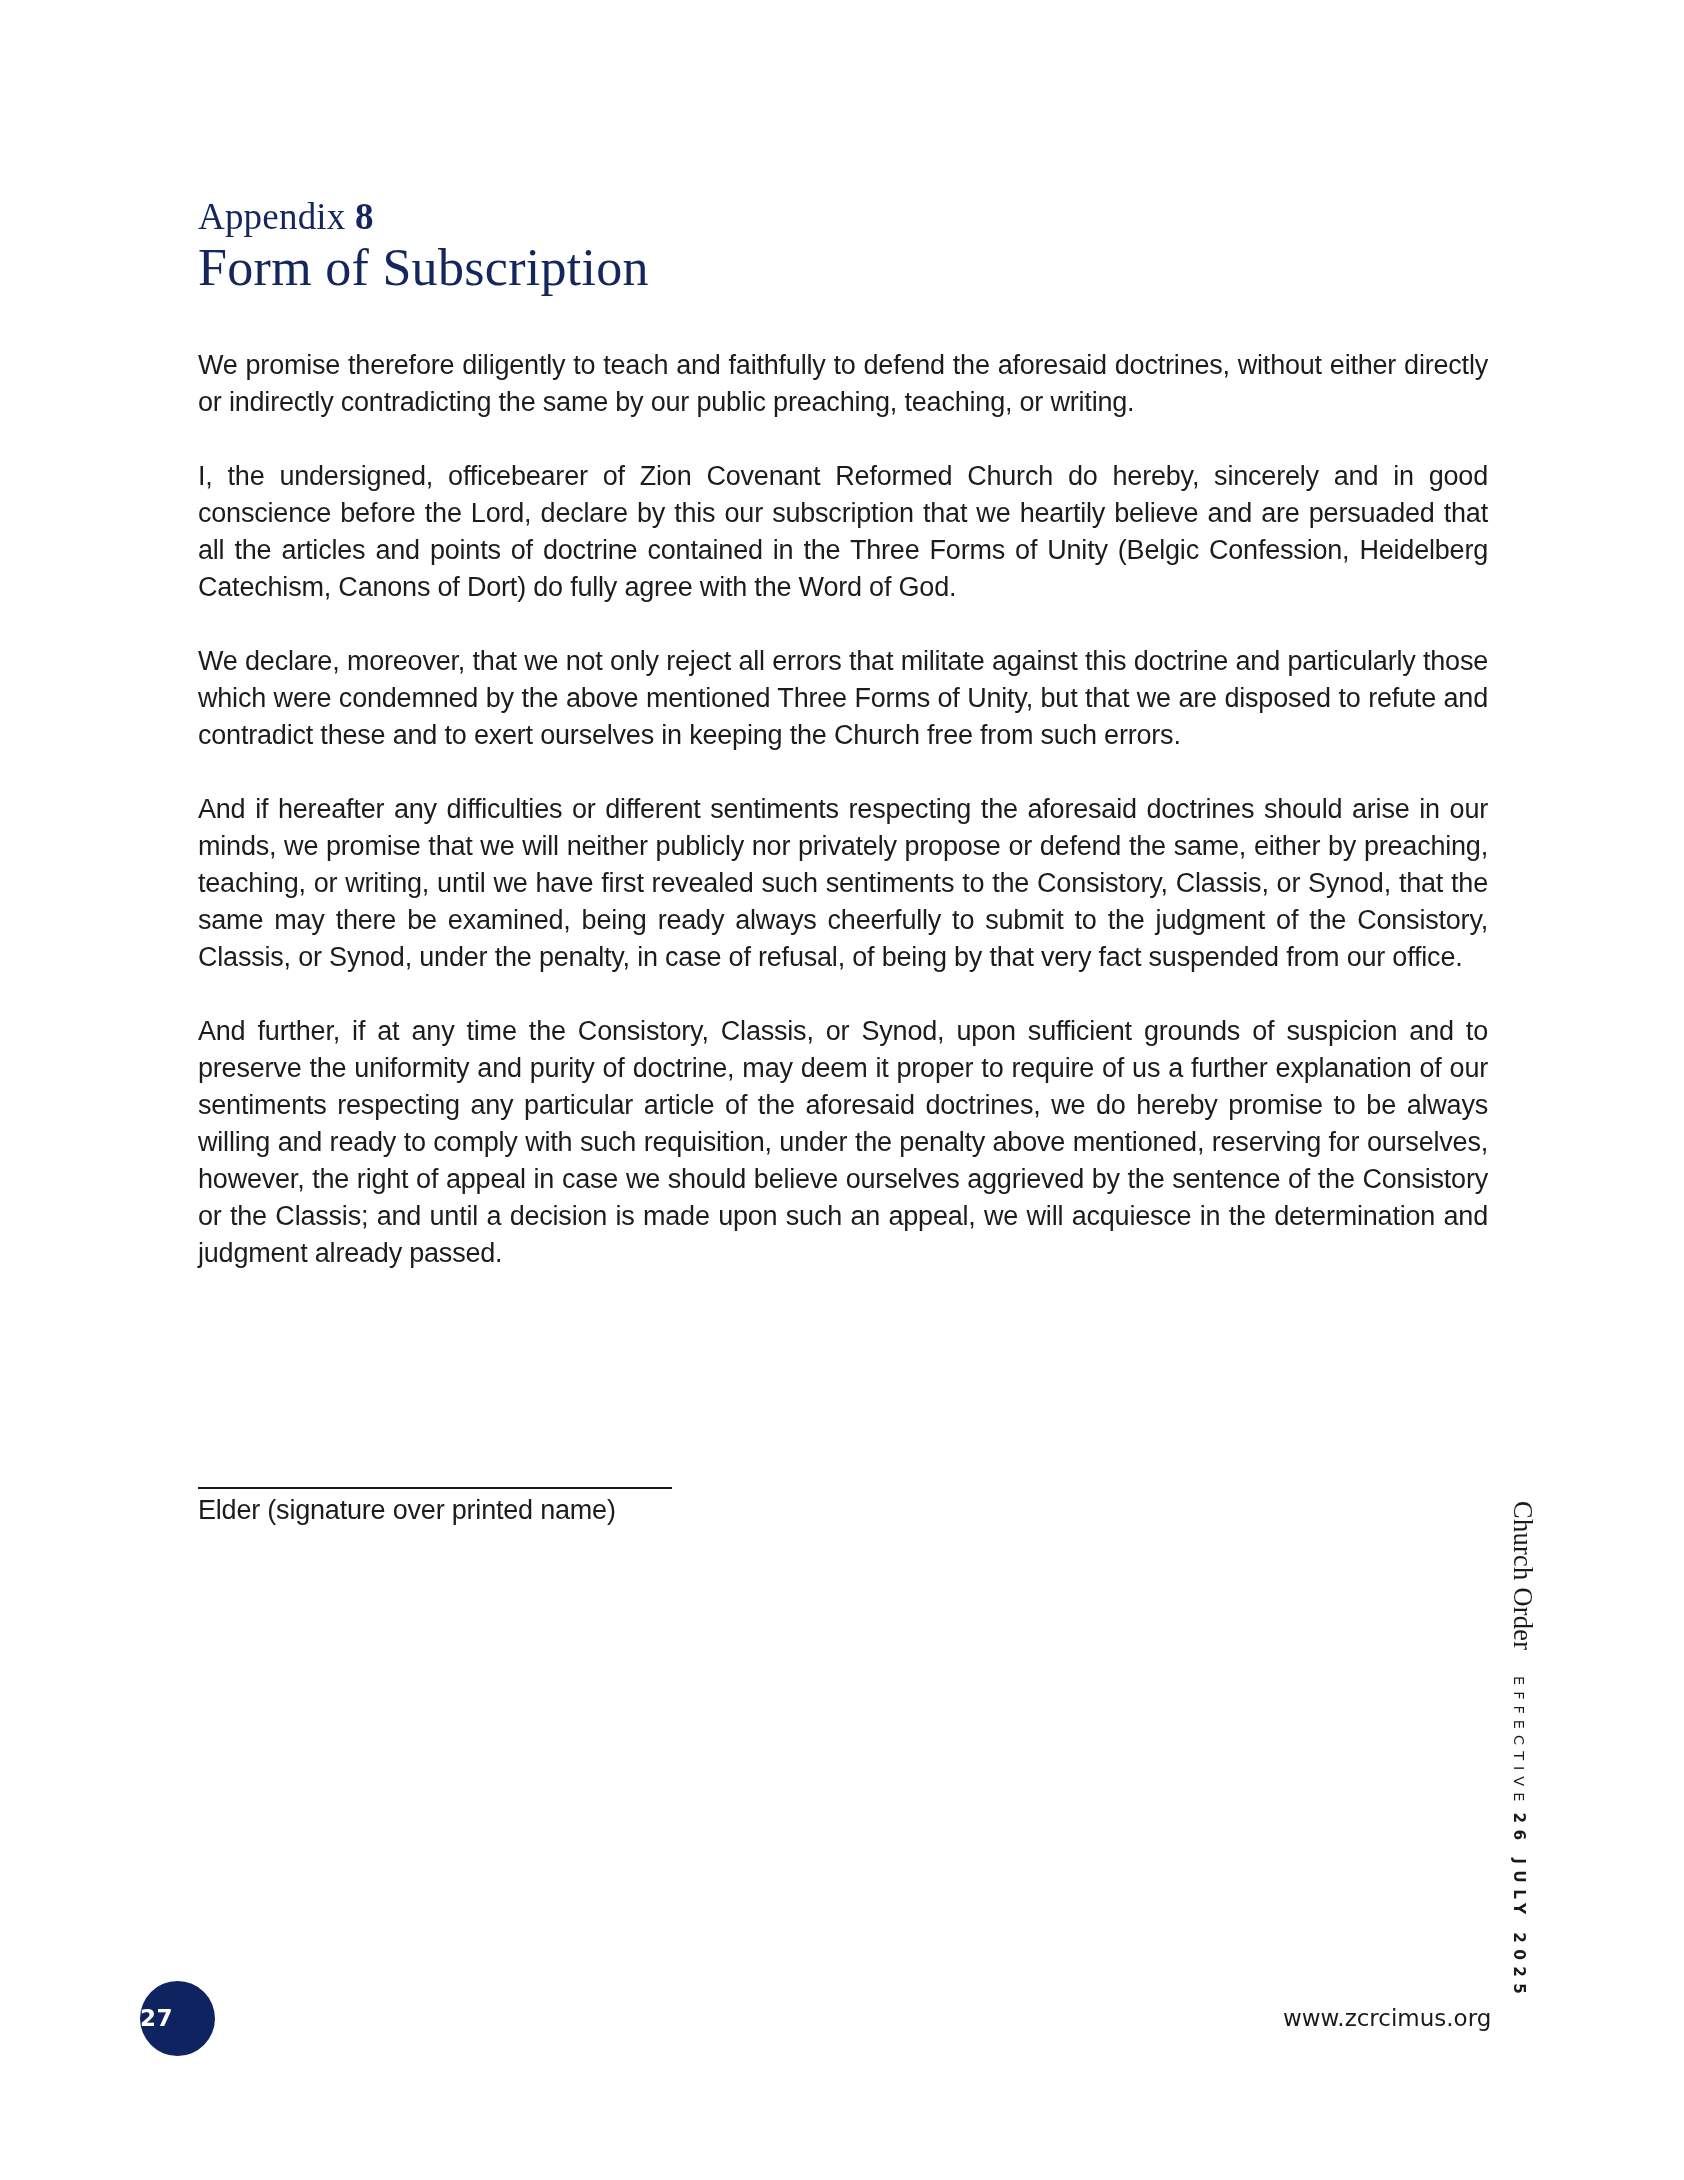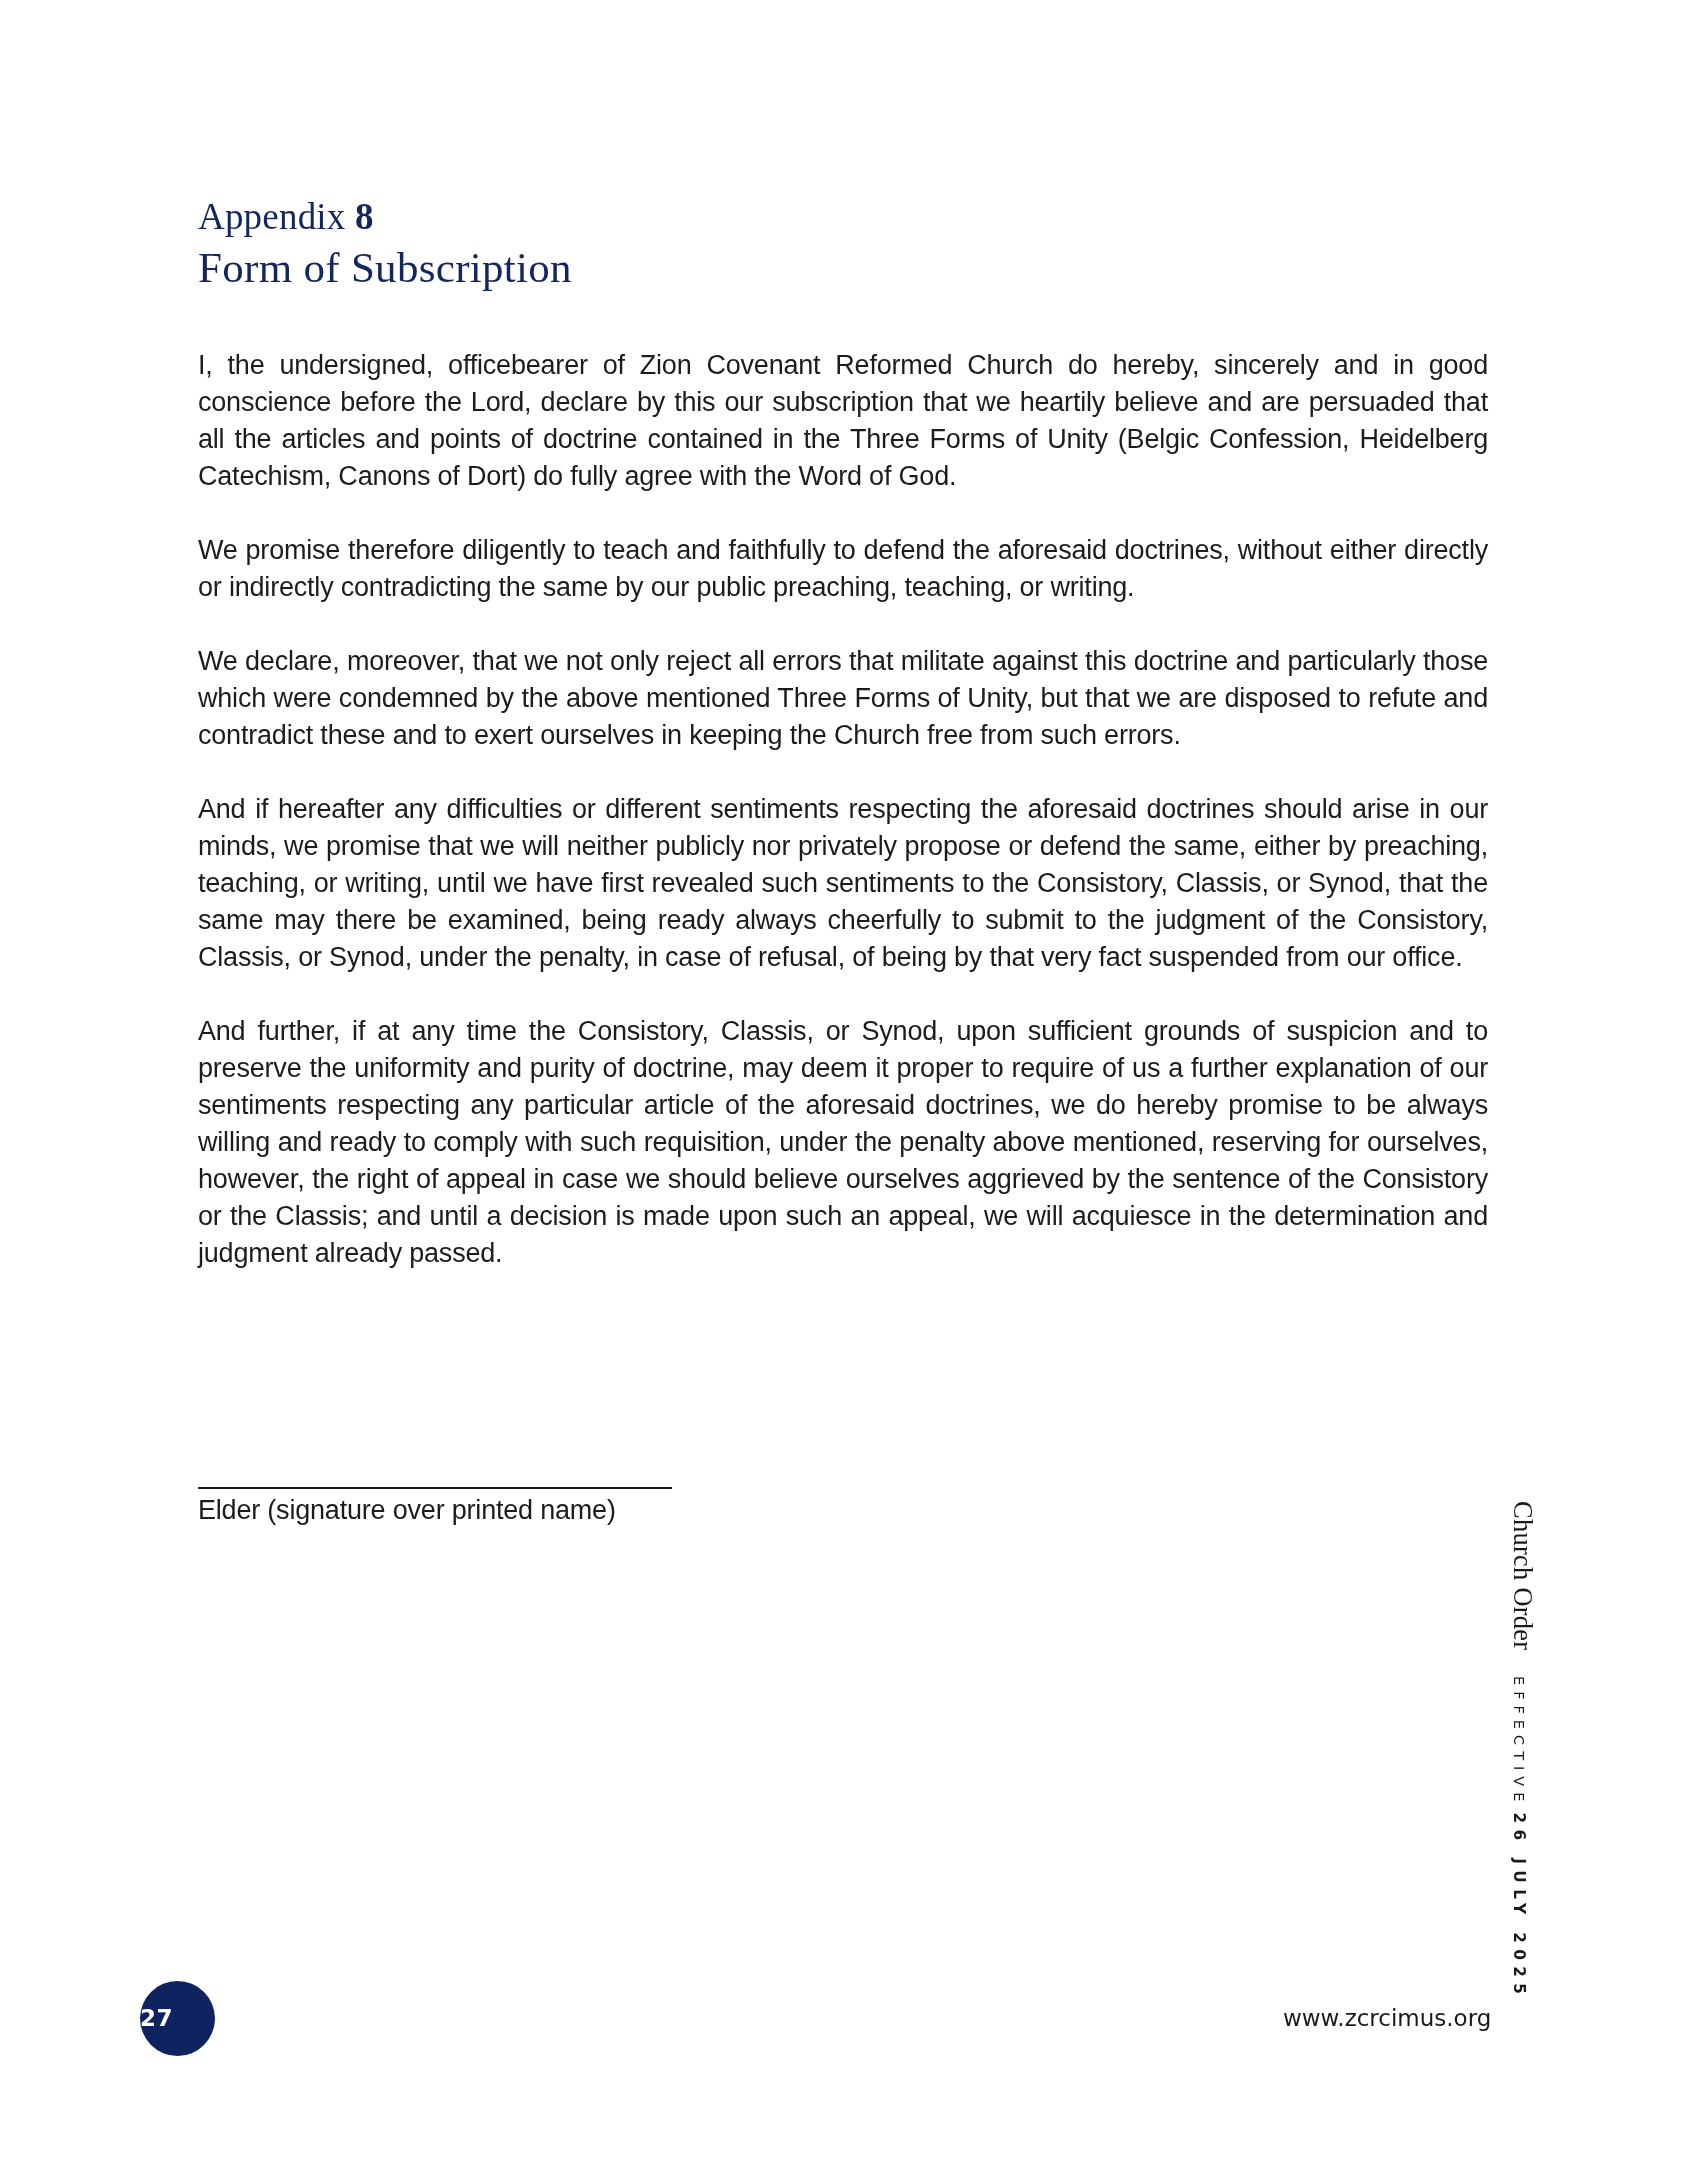--- a/index.html
+++ b/index.html
@@ -34,21 +34,21 @@
       display: block;
       font-size: 37px;
       line-height: 48px;
       letter-spacing: 0.2px;
     }
     .heading .appendix-number {
       font-weight: bold;
     }
     .heading .title-line {
       display: block;
-      font-size: 43px;
+      font-size: 52px;
       line-height: 53px;
       letter-spacing: 0.3px;
     }
     .body-text {
       position: absolute;
       left: 198px;
       top: 347px;
       width: 1290px;
       font-size: 27px;
       line-height: 37px;
@@ -144,22 +144,22 @@
 <body>
 
 <div class="page">
 
   <div class="heading">
     <span class="appendix-line"><span>Appendix</span> <span class="appendix-number">8</span></span>
     <span class="title-line">Form of Subscription</span>
   </div>
 
   <div class="body-text">
+    <p>We promise therefore diligently to teach and faithfully to defend the aforesaid doctrines, without either directly or indirectly contradicting the same by our public preaching, teaching, or writing.</p>
     <p>I, the undersigned, officebearer of Zion Covenant Reformed Church do hereby, sincerely and in good conscience before the Lord, declare by this our subscription that we heartily believe and are persuaded that all the articles and points of doctrine contained in the Three Forms of Unity (Belgic Confession, Heidelberg Catechism, Canons of Dort) do fully agree with the Word of God.</p>
-    <p>We promise therefore diligently to teach and faithfully to defend the aforesaid doctrines, without either directly or indirectly contradicting the same by our public preaching, teaching, or writing.</p>
     <p>We declare, moreover, that we not only reject all errors that militate against this doctrine and particularly those which were condemned by the above mentioned Three Forms of Unity, but that we are disposed to refute and contradict these and to exert ourselves in keeping the Church free from such errors.</p>
     <p>And if hereafter any difficulties or different sentiments respecting the aforesaid doctrines should arise in our minds, we promise that we will neither publicly nor privately propose or defend the same, either by preaching, teaching, or writing, until we have first revealed such sentiments to the Consistory, Classis, or Synod, that the same may there be examined, being ready always cheerfully to submit to the judgment of the Consistory, Classis, or Synod, under the penalty, in case of refusal, of being by that very fact suspended from our office.</p>
     <p>And further, if at any time the Consistory, Classis, or Synod, upon sufficient grounds of suspicion and to preserve the uniformity and purity of doctrine, may deem it proper to require of us a further explanation of our sentiments respecting any particular article of the aforesaid doctrines, we do hereby promise to be always willing and ready to comply with such requisition, under the penalty above mentioned, reserving for ourselves, however, the right of appeal in case we should believe ourselves aggrieved by the sentence of the Consistory or the Classis; and until a decision is made upon such an appeal, we will acquiesce in the determination and judgment already passed.</p>
   </div>
 
   <div class="signature">
     <div class="signature-line"></div>
     <span class="signature-label">Elder (signature over printed name)</span>
   </div>
 

